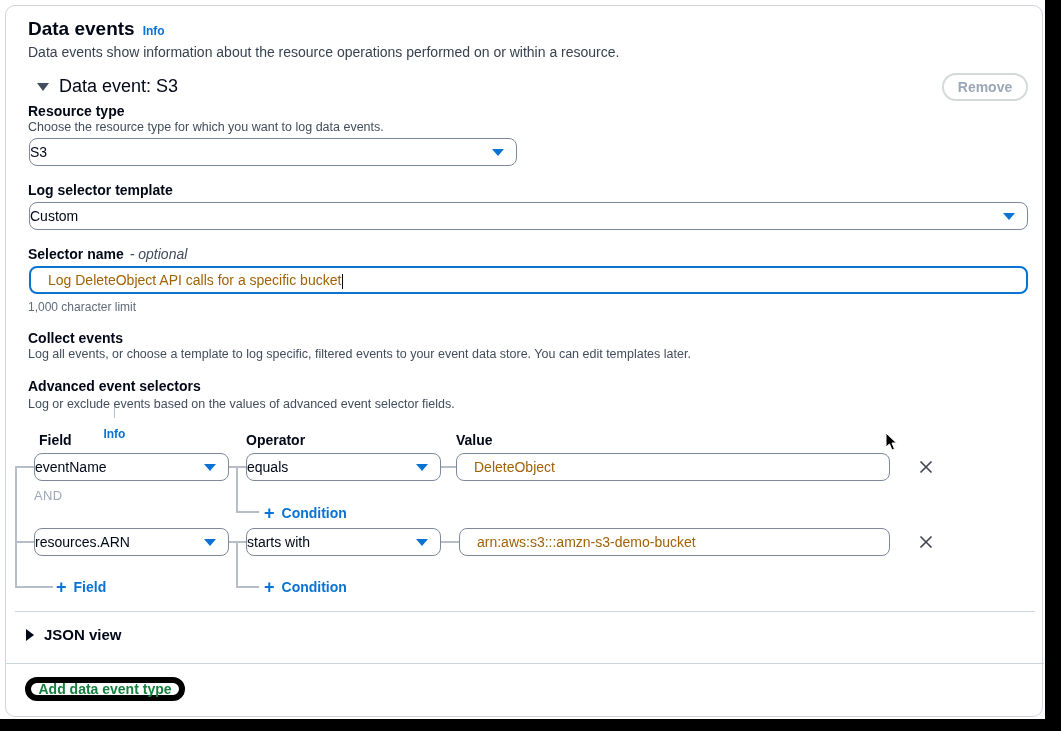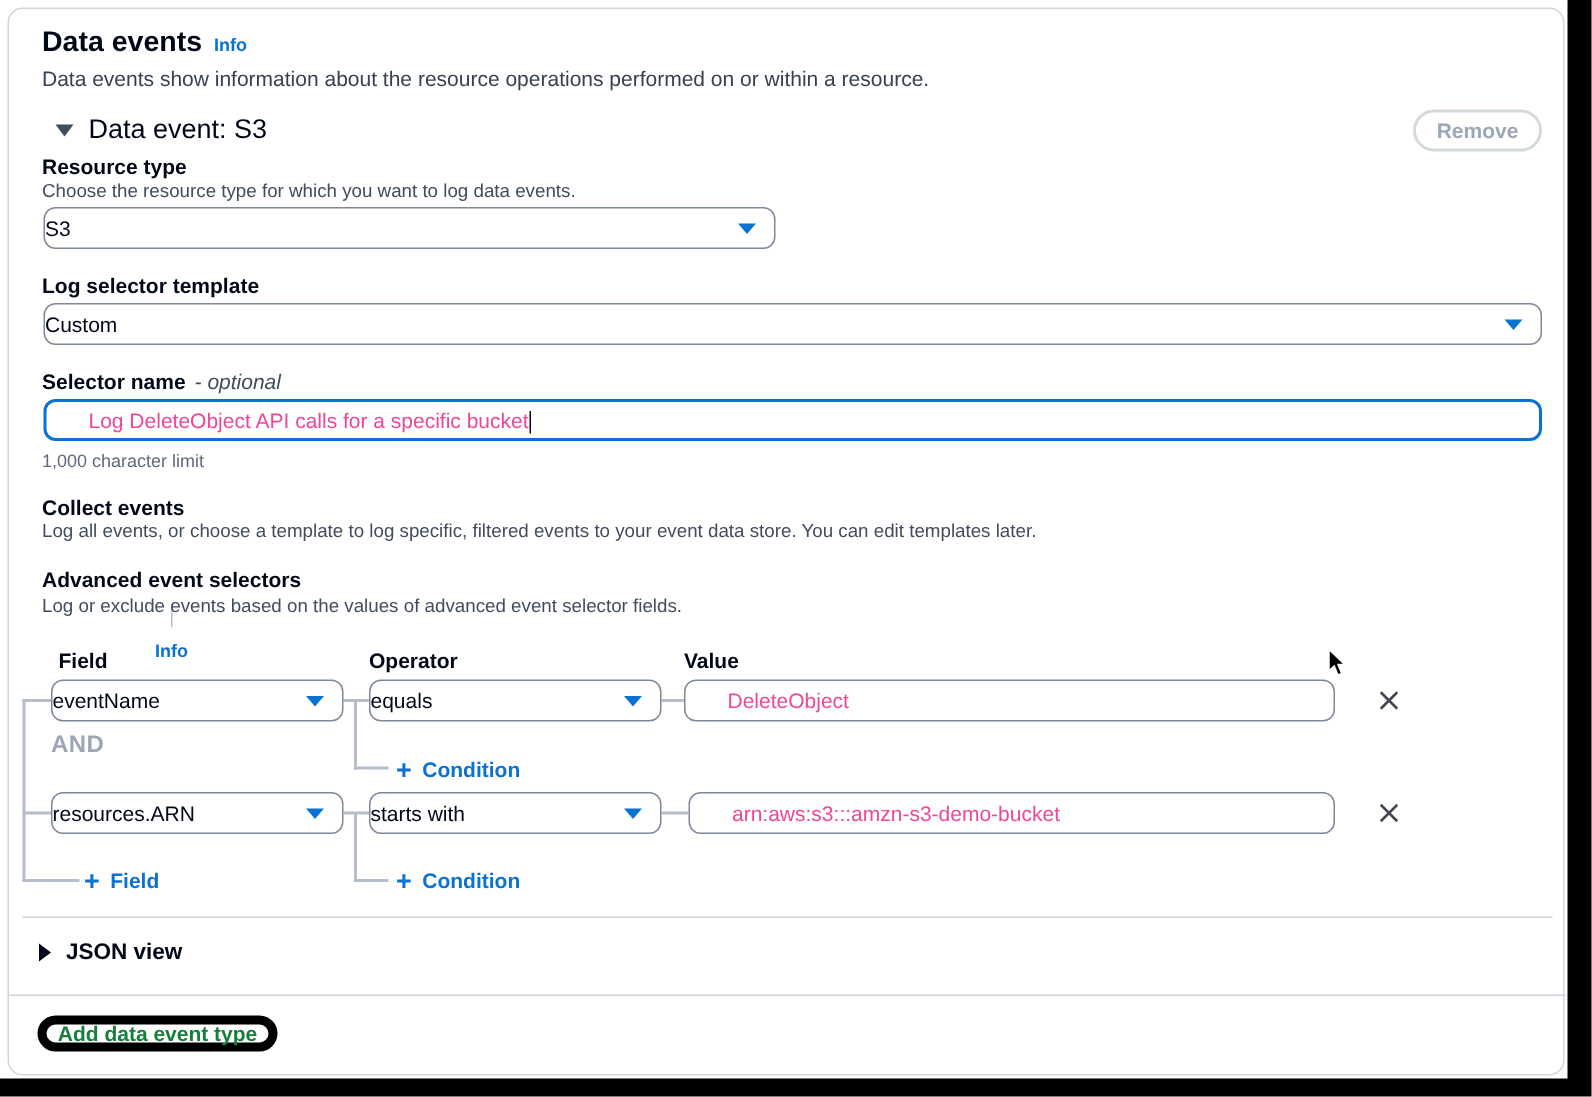--- a/index.html
+++ b/index.html
@@ -39,39 +39,39 @@
   .caret-blue { width:0; height:0; border-left:6px solid transparent; border-right:6px solid transparent; border-top:7px solid #0972d3; position:absolute; right:12px; top:50%; margin-top:-3px; }
 
   
   .select {
     height:28px; background:#fff; border:1px solid #7d8998; border-radius:8px;
     font-size:14px; color:#000716; line-height:26px; 
     position:absolute; cursor:pointer;
   }
   .textbox {
     height:28px; background:#fff; border:1px solid #7d8998; border-radius:8px;
-    font-size:14px; color:#ec4899; line-height:26px; padding-left:28px;
+    font-size:14px; color:#a16207; line-height:26px; padding-left:17px;
     position:absolute;
   }
   .textbox.focused { border:2px solid #0972d3; line-height:24px; }
   .text-caret { display:inline-block; width:1px; height:15px; background:#000716; vertical-align:middle; margin-left:1px; }
 
   .btn-secondary {
     position:absolute; height:28px; border:2px solid #d4dada; border-radius:16px;
     background:#fff; color:#9ba7b6; font-size:14px; font-weight:700;
     display:flex; align-items:center; justify-content:center; cursor:default;
   }
   .btn-outline {
     position:absolute; height:24px; border:6px solid #000000; border-radius:16px;
     background:#fff; color:#15803d; font-size:14px; font-weight:700;
     display:flex; align-items:center; justify-content:center; cursor:pointer;
   }
 
   .col-header { font-size:14px; font-weight:700; color:#000716; position:absolute; }
-  .and-label { font-size:16px; font-weight:700; color:#9ba7b6; position:absolute; letter-spacing:0.3px; }
+  .and-label { font-size:13px; font-weight:400; color:#9ba7b6; position:absolute; letter-spacing:0.3px; }
 
   .link-add { position:absolute; display:flex; align-items:center; gap:7px; cursor:pointer; }
   .link-add .plus { color:#0972d3; font-size:18px; font-weight:700; line-height:14px; }
   .link-add .lbl { color:#0972d3; font-size:14px; font-weight:700; }
 
   .connector { position:absolute; background:#b6bec9; }
   .divider-h { position:absolute; height:1px; background:#cdd3da; }
   .x-btn { position:absolute; width:24px; height:24px; display:flex; align-items:center; justify-content:center; cursor:pointer; background:transparent; border:none; }
   .vbar { display:inline-block; width:1px; height:15px; background:#b6bec9; }
 </style>

